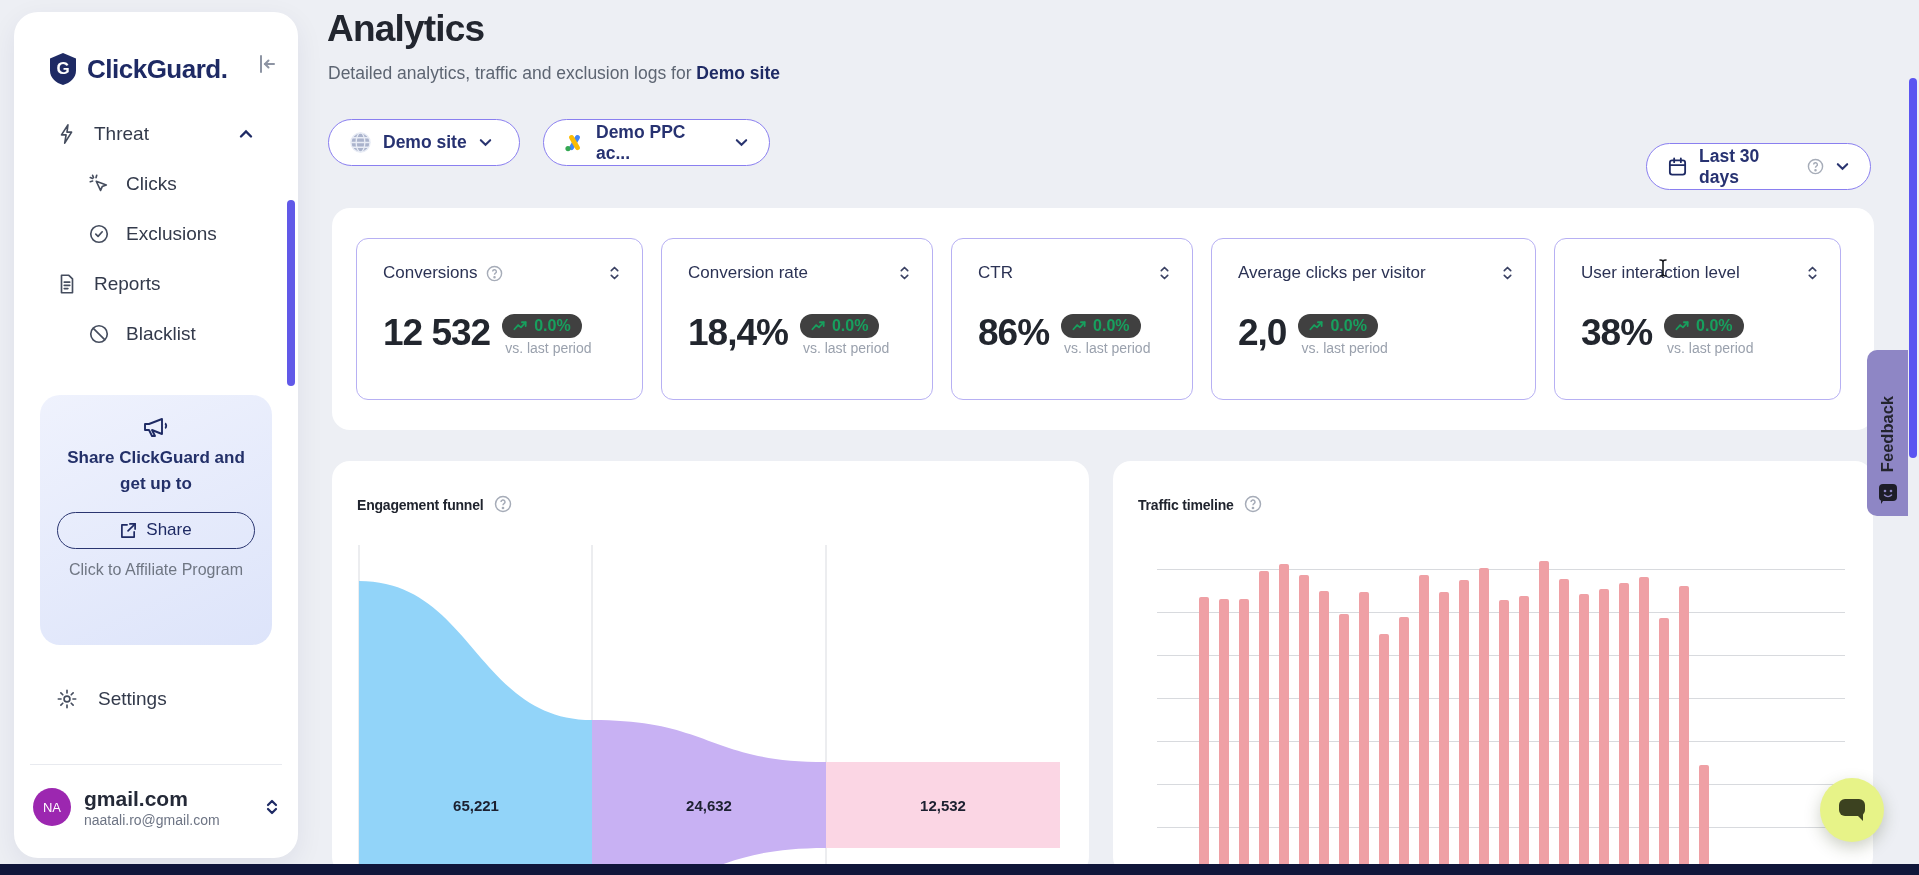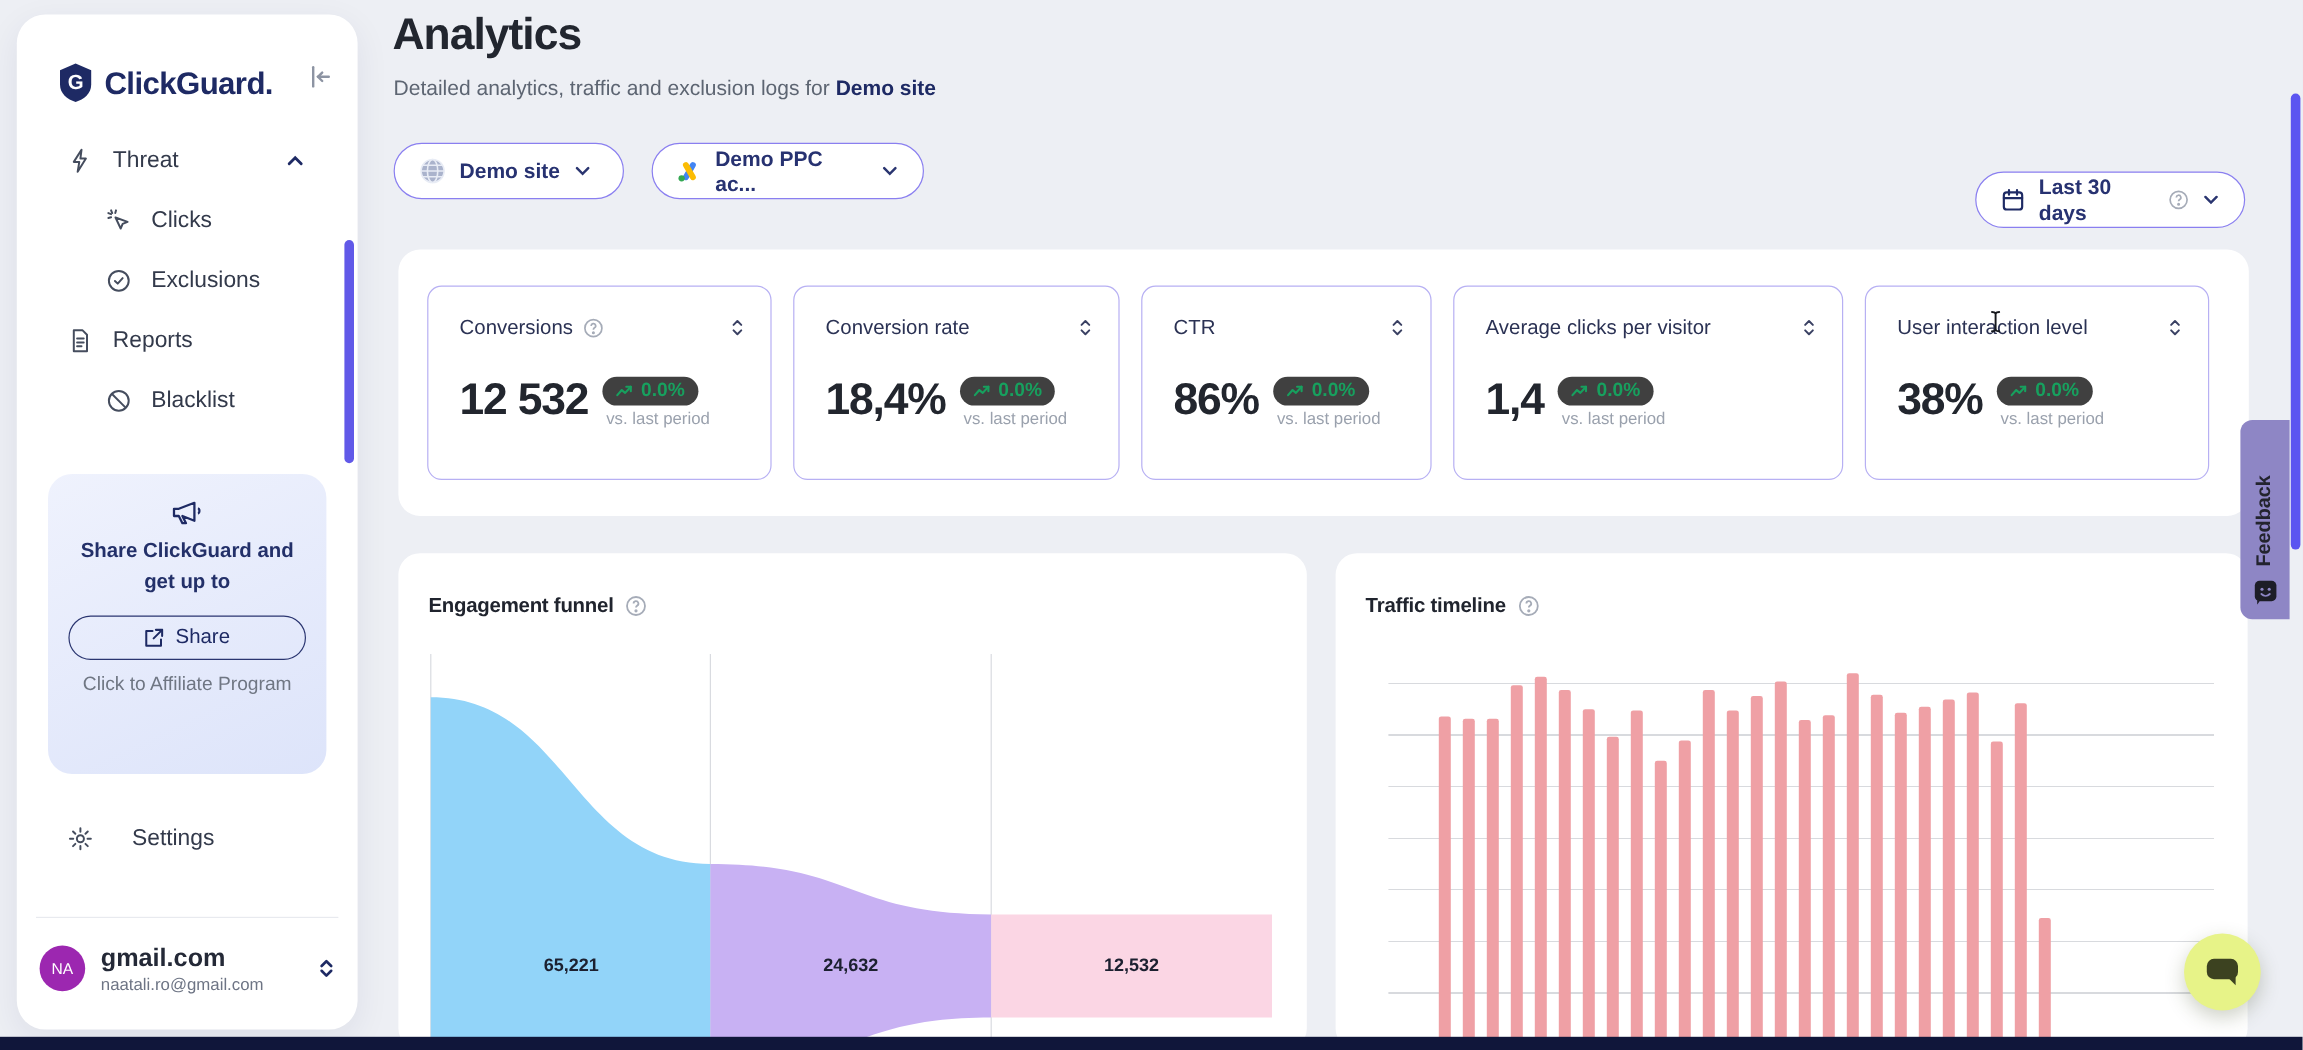--- a/index.html
+++ b/index.html
@@ -23,21 +23,21 @@
   .promo { position:absolute; left:26px; top:383px; width:232px; height:250px; border-radius:20px;
            background:linear-gradient(155deg,#eff2fd 0%,#dde4fa 100%); text-align:center; padding-top:18px; cursor:pointer; }
   .promo-icon { color:#1e2a64; }
   .promo-line { font-size:17px; font-weight:600; color:#233069; line-height:1.55; }
   .promo-amount { font-size:33px; font-weight:700; color:#1e2a64; margin-top:8px; letter-spacing:-0.5px; }
   .share-btn { margin:14px auto 0; width:198px; height:37px; border-radius:19px; border:1.5px solid #2a3570;
                background:transparent; display:flex; align-items:center; justify-content:center; gap:9px;
                font-size:17px; color:#1e2a64; font-family:inherit; cursor:pointer; }
   .affiliate { margin-top:12px; font-size:16px; color:#6f7683; }
 
-  .settings-row { position:absolute; left:42px; top:676px; display:flex; align-items:center; gap:32px;
+  .settings-row { position:absolute; left:42px; top:676px; display:flex; align-items:center; gap:20px;
                   font-size:19px; color:#333a4b; cursor:pointer; }
   .settings-row .nicon { color:#454d5e; display:flex; }
   .sidebar-divider { position:absolute; left:16px; right:16px; top:752px; height:1px; background:#e8eaef; }
   .user-row { position:absolute; left:19px; top:774px; width:246px; display:flex; align-items:center; gap:13px; cursor:pointer; }
   .avatar { width:38px; height:38px; border-radius:50%; background:#9c27b0; color:#fff; font-size:13px; font-weight:400;
             display:flex; align-items:center; justify-content:center; flex:none; }
   .user-name { font-size:21px; font-weight:700; color:#242937; line-height:1.25; }
   .user-email { font-size:14px; color:#6d7484; }
   .user-unfold { margin-left:auto; color:#1e2a64; display:flex; }
 
@@ -66,22 +66,22 @@
   .ksort { margin-left:auto; color:#3a4163; display:flex; cursor:pointer; }
   .kbody { position:absolute; left:26px; right:16px; top:74px; display:flex; align-items:flex-start; gap:12px; }
   .kvalue { font-size:37px; font-weight:700; color:#22262e; letter-spacing:-1px; line-height:1.1; }
   .kright { display:flex; flex-direction:column; gap:2px; padding-top:1px; }
   .kbadge { display:inline-flex; align-items:center; gap:6px; background:#404040; border-radius:14px;
             padding:3px 11px; font-size:16px; font-weight:600; color:#17a05e; width:max-content; }
   .kcompare { font-size:14px; color:#9aa1ad; padding-left:3px; }
 
   
   .panel { position:absolute; top:461px; background:#fff; border-radius:18px; height:414px; overflow:hidden; }
-  .panel-title { position:absolute; left:25px; top:34px; display:flex; align-items:center; gap:10px;
-                 font-size:17px; font-weight:700; color:#20242e; letter-spacing:-0.2px; }
+  .panel-title { position:absolute; left:25px; top:34px; display:flex; align-items:flex-end; gap:10px;
+                 font-size:14px; font-weight:700; color:#20242e; letter-spacing:-0.2px; }
   .funnel-panel { left:332px; width:757px; }
   .timeline-panel { left:1113px; width:760px; }
 
   .funnel-svg { position:absolute; left:25px; top:79px; }
   .flabel { position:absolute; font-size:15px; font-weight:700; color:#1c2030; transform:translate(-50%,-50%); }
 
   .gridlines { position:absolute; left:44px; top:108px; width:688px; height:306px;
                background:repeating-linear-gradient(to bottom, #d8dade 0 1px, transparent 1px 43px); }
   .bars { position:absolute; left:66px; bottom:0; width:540px; height:321px;
           display:flex; align-items:flex-end; gap:10px; }
@@ -387,21 +387,21 @@
       <div class="khead">
         <span class="ktitle">Average clicks per visitor</span>
         <span class="ksort">
           <svg width="11" height="16" viewBox="0 0 12 16" fill="none" stroke="currentColor" stroke-width="1.8" stroke-linecap="round" stroke-linejoin="round">
               <path d="M2.5 5.5 6 2l3.5 3.5"></path>
               <path d="M2.5 10.5 6 14l3.5-3.5"></path>
             </svg>
         </span>
       </div>
       <div class="kbody">
-        <span class="kvalue">1,4</span>
+        <span class="kvalue">2,0</span>
         <span class="kright">
           <span class="kbadge">
             <span style="display:flex">
               <svg width="15" height="12" viewBox="0 0 16 12" fill="none" stroke="#17a05e" stroke-width="1.9" stroke-linecap="round" stroke-linejoin="round">
                   <path d="M1.5 9.5 5.5 5l3 2.5L13.5 2"></path>
                   <path d="M9.5 2h4v4"></path>
                 </svg>
             </span>
             <span>0.0%</span>
           </span>

